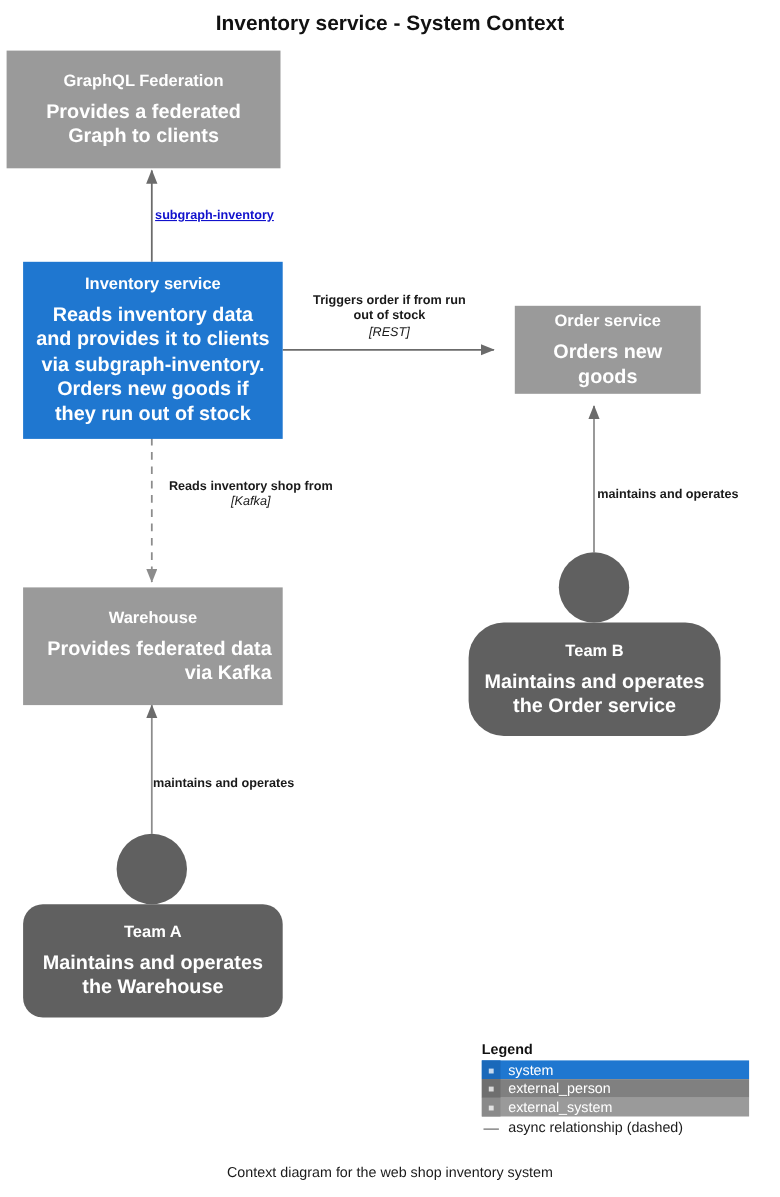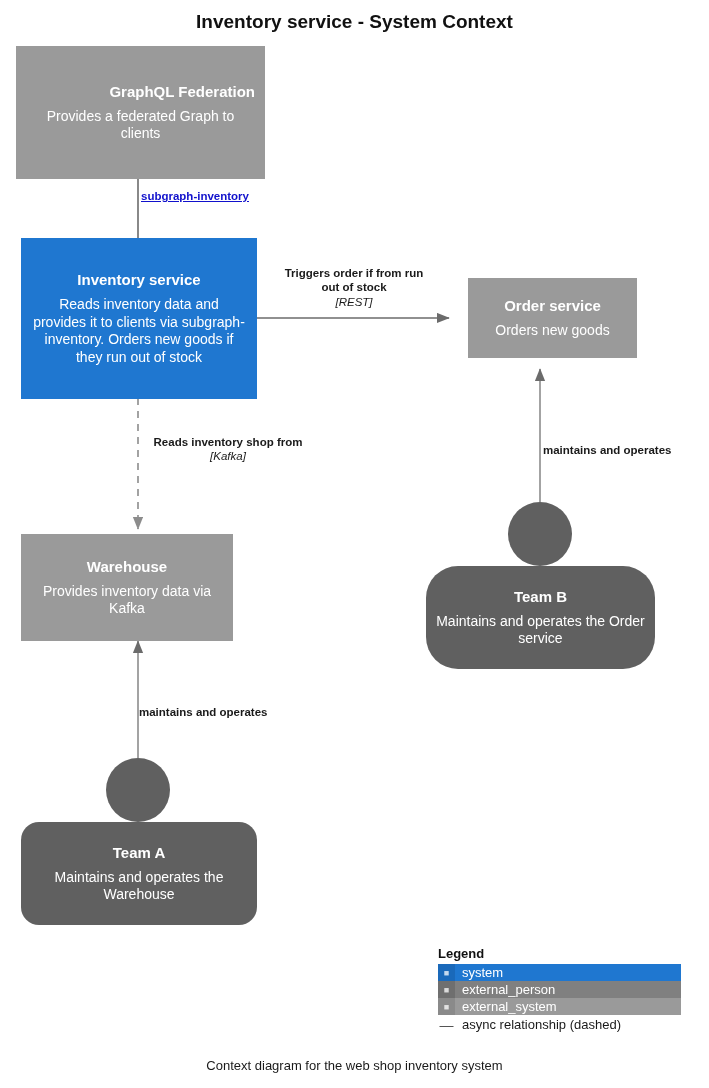--- a/index.html
+++ b/index.html
@@ -51,23 +51,23 @@
     color: #ffffff;
     padding: 6px 10px;
   }
   .node .node-title {
     font-size: 15px;
     font-weight: bold;
     line-height: 1.2;
     margin-bottom: 7px;
   }
   .node .node-desc {
-    font-size: 14px;
+    font-size: 18px;
     line-height: 1.25;
-    font-weight: normal;
+    font-weight: bold;
   }
   .node.sys {
     background: #1f77d0;
   }
   .node.ext-sys {
     background: #9a9a9a;
   }
   .node.person-body {
     background: #606060;
     border-radius: 22px;
@@ -179,21 +179,21 @@
 
     <line x1="257" y1="318" x2="449" y2="318" stroke="#6b6b6b" stroke-width="1.6" marker-end="url(#arrow-solid)"></line>
 
     <line x1="138" y1="398" x2="138" y2="529" stroke="#8c8c8c" stroke-width="1.6" stroke-dasharray="7,6" marker-end="url(#arrow-dash)"></line>
 
     <line x1="138" y1="758" x2="138" y2="641" stroke="#8c8c8c" stroke-width="1.6" marker-end="url(#arrow-solid)"></line>
 
     <line x1="540" y1="502" x2="540" y2="369" stroke="#8c8c8c" stroke-width="1.6" marker-end="url(#arrow-solid)"></line>
   </svg>
 
-  <div class="node ext-sys" style="left:16px; top:46px; width:249px; height:133px;align-items:flex-end;">
+  <div class="node ext-sys" style="left:6px; top:46px; width:249px; height:107px;">
     <div class="node-title">GraphQL Federation</div>
     <div class="node-desc">Provides a federated Graph to clients</div>
   </div>
 
   <div class="link-label" style="left:141px; top:190px;">subgraph-inventory</div>
 
   <div class="node sys" style="left:21px; top:238px; width:236px; height:161px;">
     <div class="node-title">Inventory service</div>
     <div class="node-desc">Reads inventory data and provides it to clients via subgraph-inventory. Orders new goods if they run out of stock</div>
   </div>
@@ -206,23 +206,23 @@
   <div class="node ext-sys" style="left:468px; top:278px; width:169px; height:80px;">
     <div class="node-title">Order service</div>
     <div class="node-desc">Orders new goods</div>
   </div>
 
   <div class="edge-label" style="left:140px; top:435px; width:176px; text-align:center;">
     <span>Reads inventory shop from</span>
     <span class="tech">[Kafka]</span>
   </div>
 
-  <div class="node ext-sys" style="left:21px; top:534px; width:212px; height:107px;">
+  <div class="node ext-sys" style="left:21px; top:534px; width:236px; height:107px;text-align:right;">
     <div class="node-title">Warehouse</div>
-    <div class="node-desc">Provides inventory data via Kafka</div>
+    <div class="node-desc">Provides federated data via Kafka</div>
   </div>
 
   <div class="edge-label" style="left:543px; top:443px;">maintains and operates</div>
 
   <div class="person-head" style="left:508px; top:502px; width:64px; height:64px;"></div>
   <div class="node person-body" style="left:426px; top:566px; width:229px; height:103px;border-radius:32px;">
     <div class="node-title">Team B</div>
     <div class="node-desc">Maintains and operates the Order service</div>
   </div>
 

